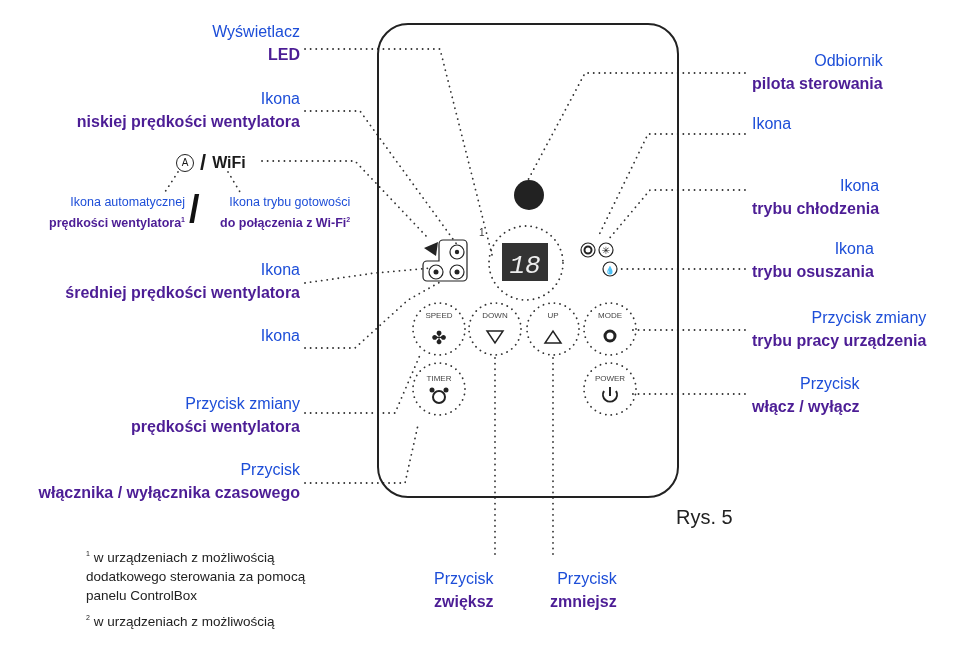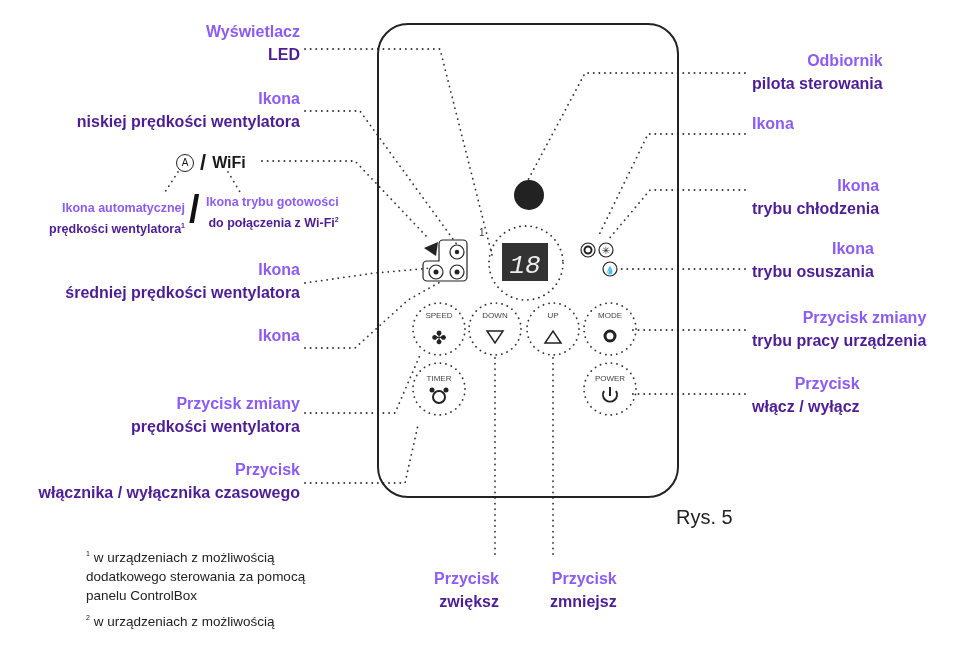--- a/index.html
+++ b/index.html
@@ -1,20 +1,20 @@
 <!DOCTYPE html>
 <html><head>
   <meta charset="utf-8">
   <style>
     html, body { margin: 0; padding: 0; background: #ffffff; }
     body { width: 955px; height: 660px; position: relative; overflow: hidden;
            font-family: "Liberation Sans", sans-serif; color: #1a1a1a; }
     #diagram { position: absolute; left: 0; top: 0; width: 955px; height: 660px; }
     .lbl { position: absolute; font-size: 16px; line-height: 23px; }
-    .lbl .l1 { display: block; font-weight: bold; color: #8b5cf6; }
+    .lbl .l1 { display: block; font-weight: normal; color: #1d4ed8; }
     .lbl .l2 { display: block; font-weight: bold; color: #4c1d95; }
     .right-align { text-align: right; }
     .left-align { text-align: right; }
     .small { font-size: 12.5px; line-height: 18px; }
     sup { font-size: 7px; vertical-align: super; }
     .footnote { position: absolute; font-size: 13.5px; line-height: 19px; color: #222; }
     .fig { position: absolute; font-size: 20px; color: #222; }
     .btnlabel { font-family: "Liberation Sans", sans-serif; font-size: 8px; fill: #444; text-anchor: middle; }
     .slash { position: absolute; font-weight: bold; color: #111; }
   </style>
@@ -129,26 +129,26 @@
 <div class="lbl right-align" style="right:655px; top:87px;">
   <span class="l1">Ikona</span>
   <span class="l2">niskiej prędkości wentylatora</span>
 </div>
 
 <div style="position:absolute; left:176px; top:150px; font-size:16px; font-weight:bold; display:flex; align-items:center; gap:6px;">
   <span style="display:inline-block; width:16px; height:16px; border:1.5px double #222; border-radius:50%; font-size:10px; text-align:center; line-height:16px; font-weight:normal;">A</span>
   <span style="font-size:22px;">/</span>
   <span>WiFi</span>
 </div>
-<div class="lbl right-align small" style="right:770px; top:199px;">
+<div class="lbl right-align small" style="right:770px; top:193px;">
   <span class="l1">Ikona automatycznej</span>
   <span class="l2"><span>prędkości wentylatora</span><sup>1</sup></span>
 </div>
 <div class="slash" style="left:189px; top:188px; font-size:38px;">/</div>
-<div class="lbl left-align small" style="left:206px; top:193px;">
+<div class="lbl left-align small" style="left:220px; top:193px;">
   <span class="l1">Ikona trybu gotowości</span>
   <span class="l2"><span>do połączenia z Wi-Fi</span><sup>2</sup></span>
 </div>
 
 <div class="lbl right-align" style="right:655px; top:258px;">
   <span class="l1">Ikona</span>
   <span class="l2">średniej prędkości wentylatora</span>
 </div>
 <div class="lbl right-align" style="right:655px; top:324px;">
   <span class="l1">Ikona</span>

